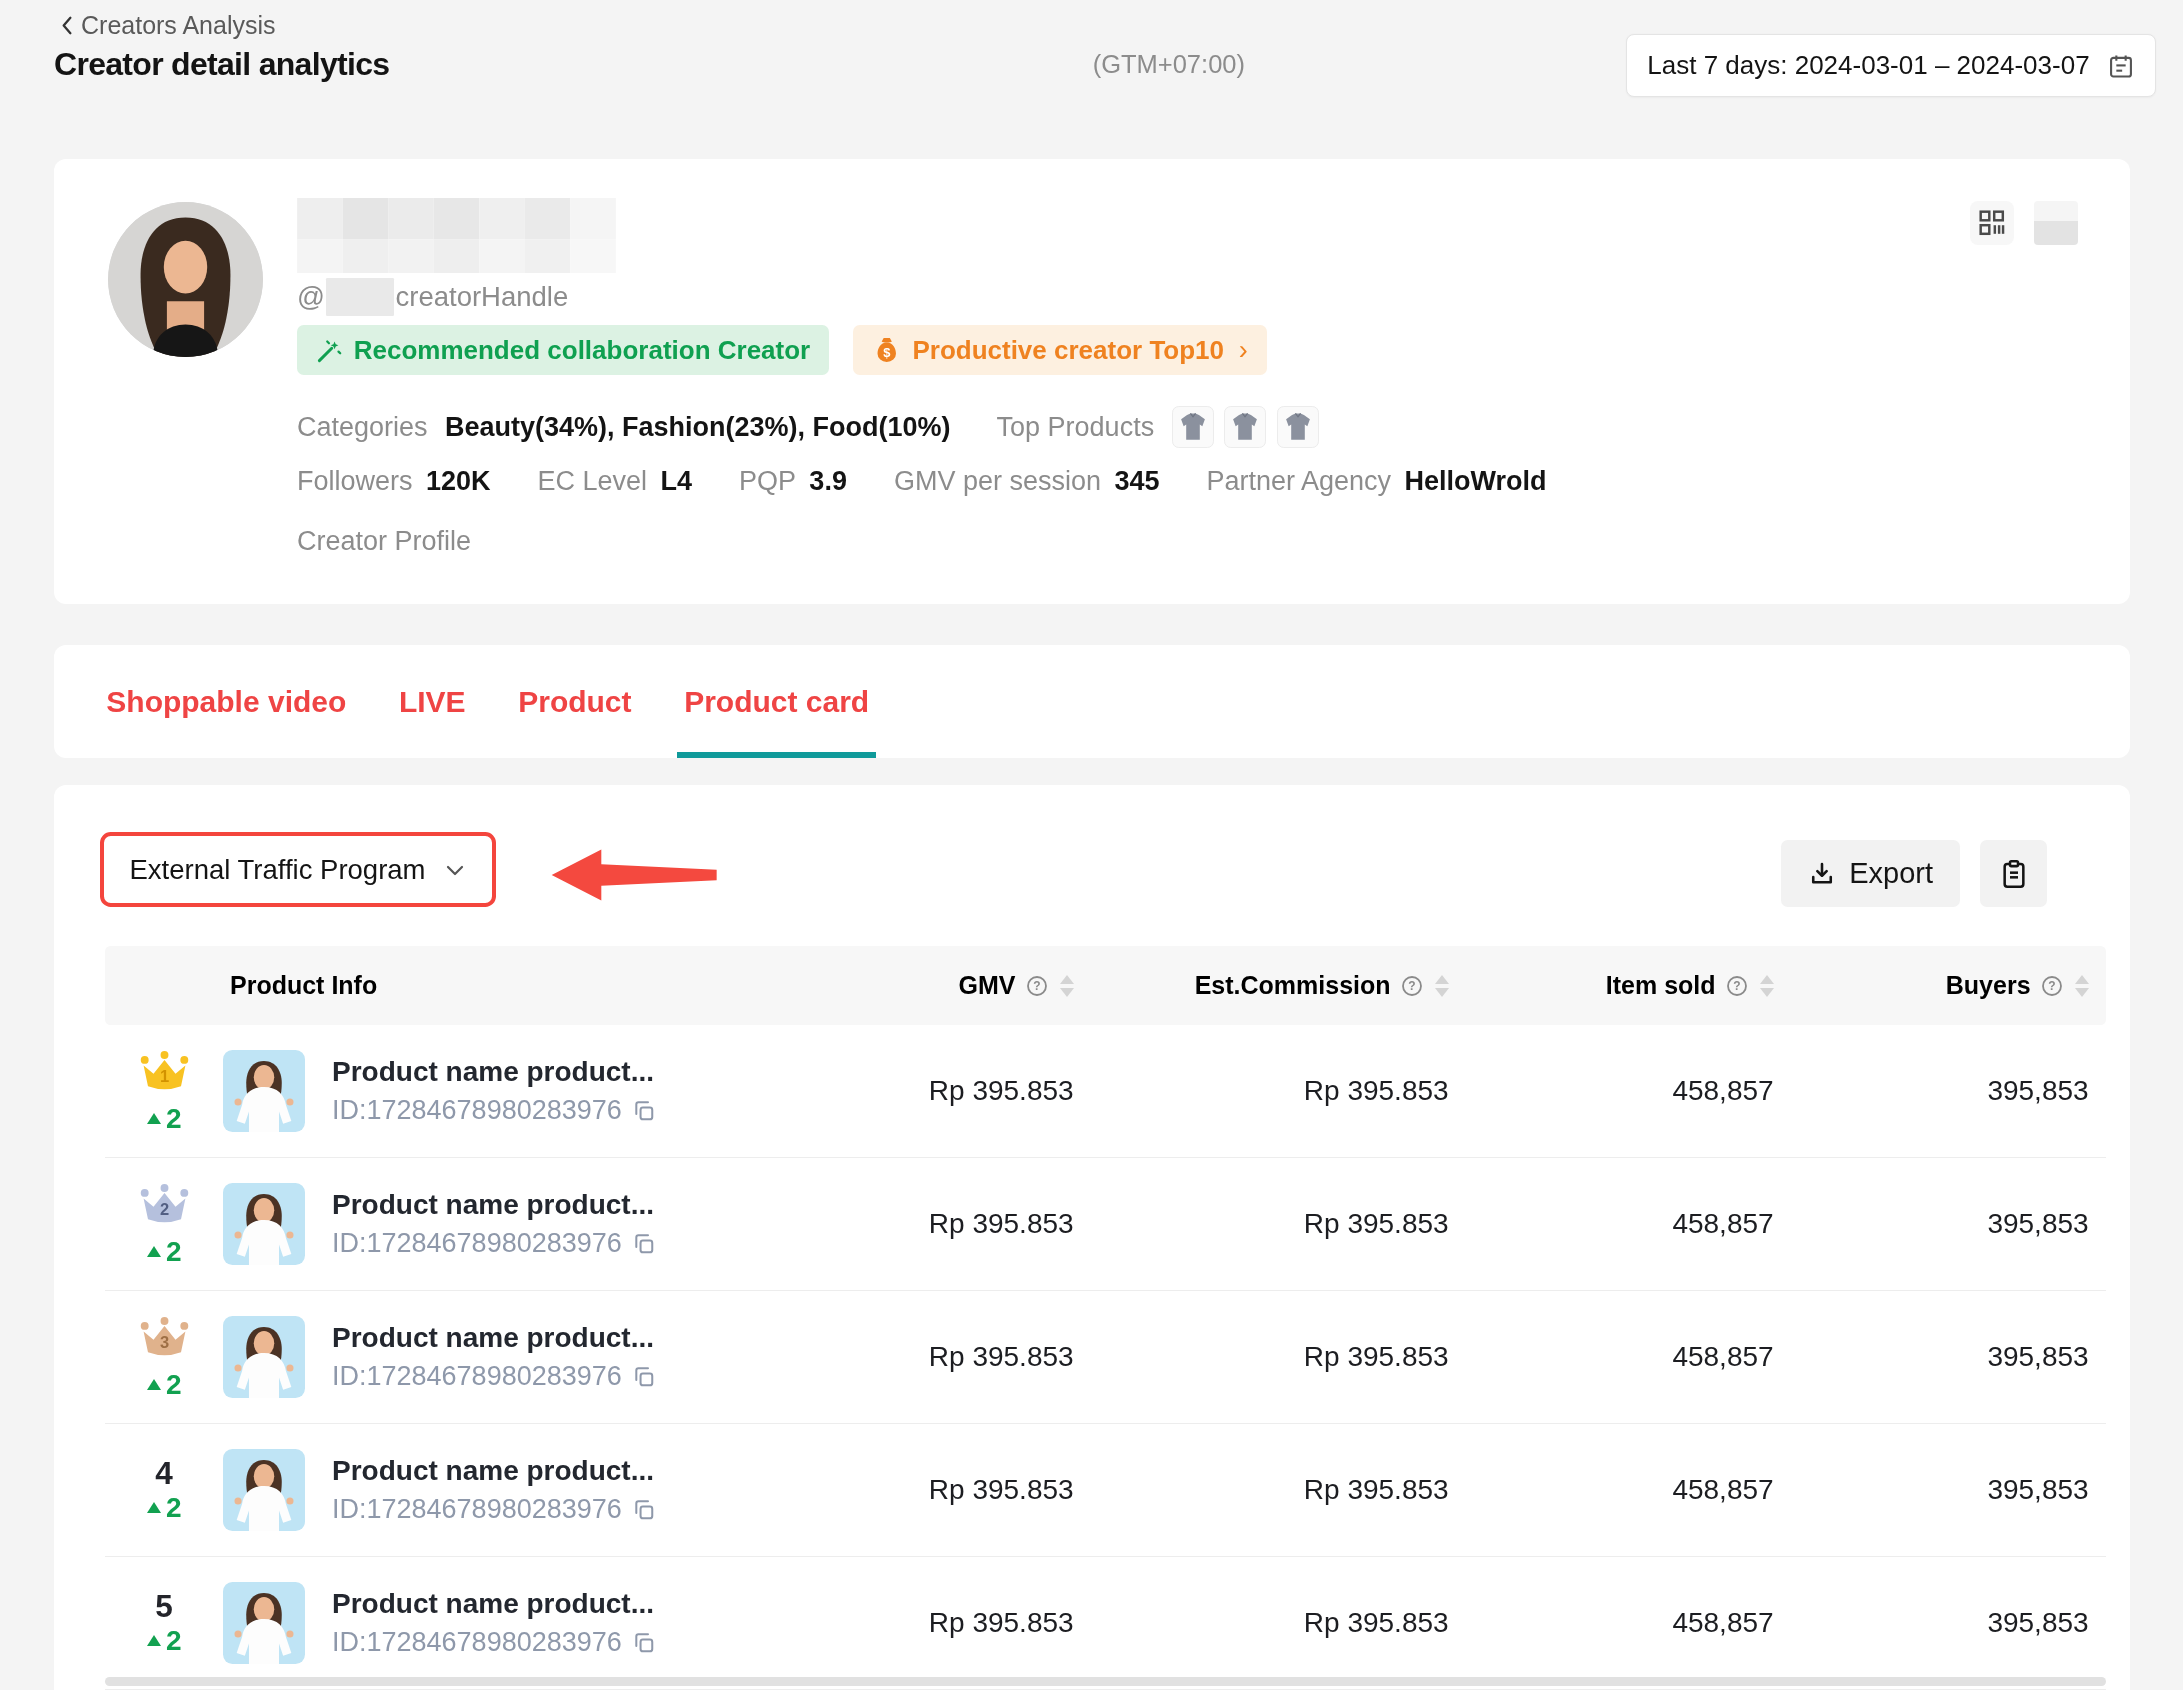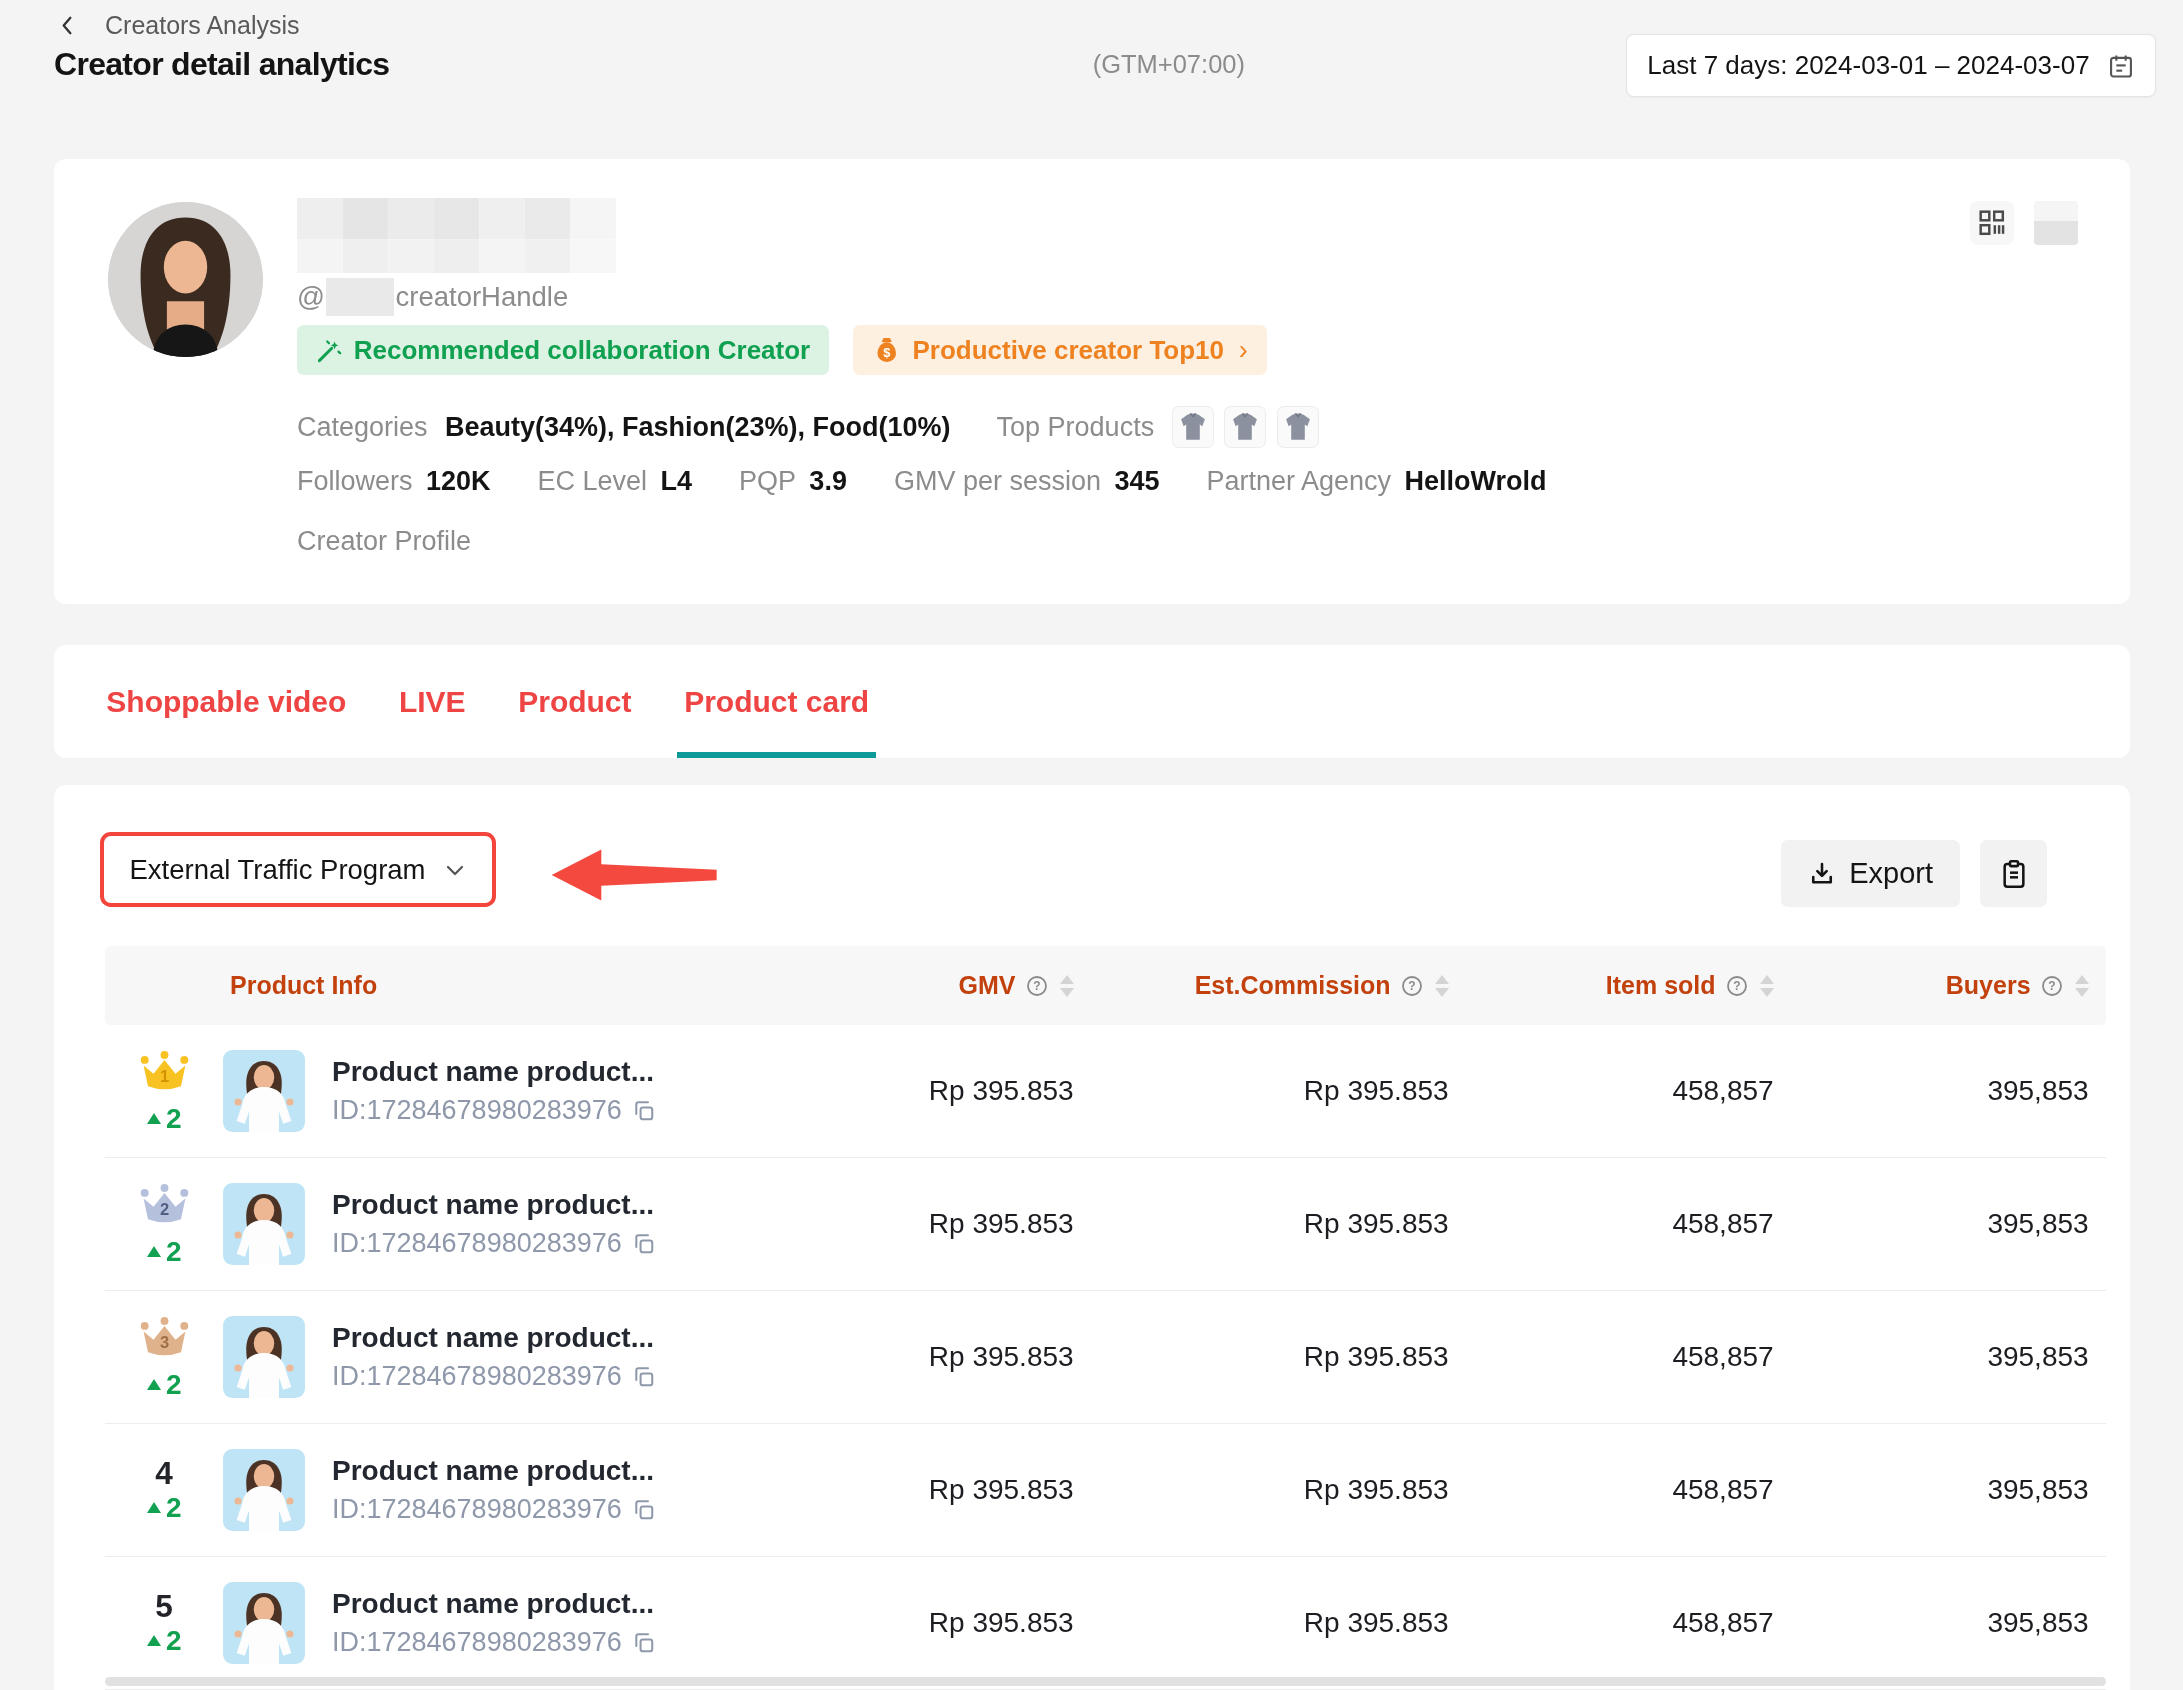--- a/index.html
+++ b/index.html
@@ -7,21 +7,21 @@
   body {
     font-family:"Liberation Sans", sans-serif;
     background:#f4f4f4;
     color:#141414;
     position:relative;
   }
   .abs { position:absolute; }
   .card { background:#fff; border-radius:12px; position:absolute; }
 
   
-  .breadcrumb { left:56px; top:10.7px; display:flex; align-items:center; gap:26px; cursor:pointer; }
+  .breadcrumb { left:56px; top:10.7px; display:flex; align-items:center; gap:2px; cursor:pointer; }
   .breadcrumb span { font-size:25px; color:#595959; }
   .page-title { left:54px; top:46px; font-size:32px; font-weight:700; color:#141414; letter-spacing:-0.7px; }
   .tz { right:938px; top:50px; font-size:25.5px; color:#8c8c8c; }
   .datebox {
     right:27px; top:34px; height:63px; display:flex; align-items:center; gap:17.4px;
     background:#fff; border:1.3px solid #e4e4e4; border-radius:8px; padding:0 20px;
     font-size:26px; color:#141414; box-shadow:0 0.7px 2px rgba(0,0,0,.04); cursor:pointer;
   }
 
   
@@ -62,21 +62,21 @@
   .export-btn { position:absolute; right:170px; top:55px; height:67px; padding:0 27px; display:flex; align-items:center; gap:13.4px;
     background:#f2f2f2; border-radius:6.7px; font-size:29px; font-weight:400; color:#141414; cursor:pointer; }
   .clip-btn { position:absolute; right:83px; top:55px; width:67px; height:67px; background:#f2f2f2; border-radius:6.7px;
     display:flex; align-items:center; justify-content:center; cursor:pointer; }
 
   
   .table { position:absolute; left:51px; top:161px; width:2001px; }
   .thead {
     display:grid; grid-template-columns:680px 298px 375px 325px 1fr;
     background:#f7f7f7; border-radius:5.4px; height:79px; align-items:center;
-    font-size:25px; font-weight:700; color:#c2410c;
+    font-size:25px; font-weight:700; color:#000000;
   }
   .thead .c0 { padding-left:125px; }
   .th-num { display:flex; align-items:center; justify-content:flex-end; gap:9.4px; padding-right:9.4px; }
   .thead .c4 { padding-right:17.4px; }
   .helpicon { display:inline-flex; cursor:pointer; }
   .sorter { display:inline-flex; flex-direction:column; gap:4px; cursor:pointer; margin-left:1.3px; }
   .sorter i { width:0; height:0; border-left:7.4px solid transparent; border-right:7.4px solid transparent; display:block; }
   .sorter .up { border-bottom:9.4px solid #d4d4d4; }
   .sorter .dn { border-top:9.4px solid #d4d4d4; }
 

